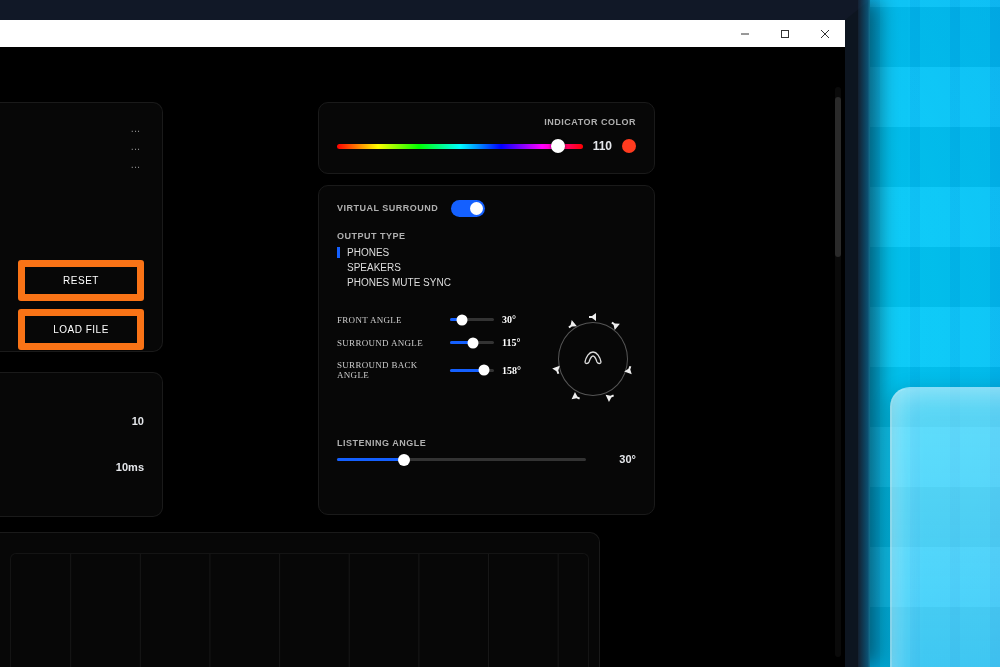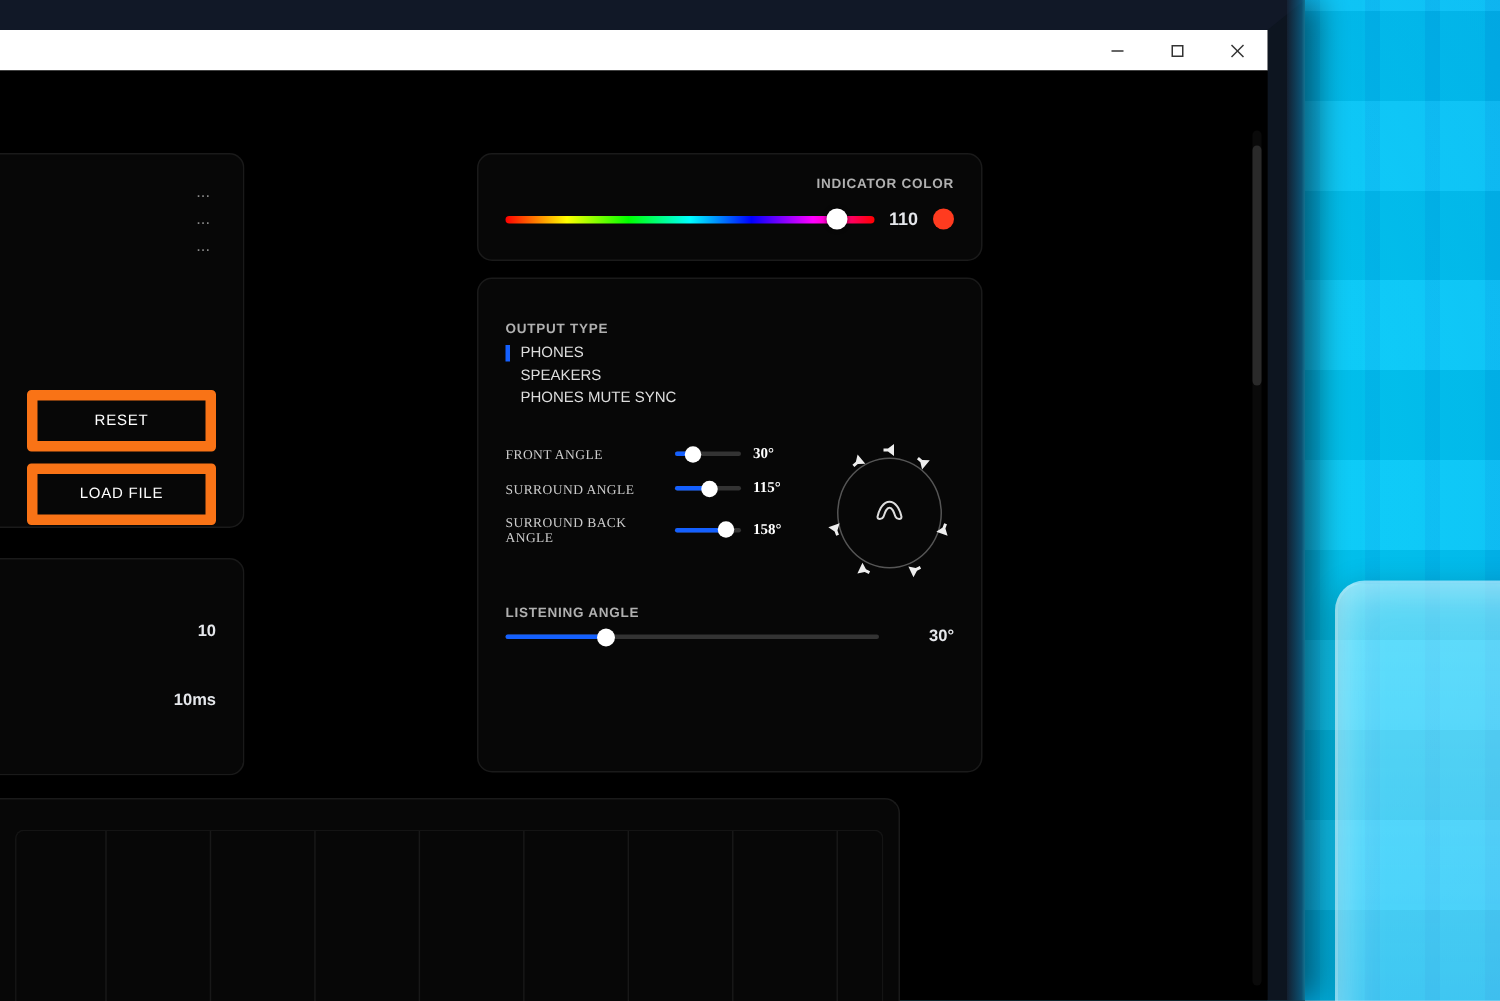--- a/index.html
+++ b/index.html
@@ -125,21 +125,21 @@
   .mini-thumb { position:absolute; top:50%; transform:translate(-50%,-50%); width:11px; height:11px; background:#fff; border-radius:50%; }
   .arow .val { width:30px; font-size:10px; font-weight:600; color:#fff; }
 
   
   .diagram { position:relative; width:90px; height:90px; }
   .ring { position:absolute; inset:8px; border:1.5px solid #555; border-radius:50%; }
   .head { position:absolute; left:50%; top:50%; transform:translate(-50%,-50%);}
   .spk { position:absolute; width:10px; height:10px; transform:translate(-50%,-50%) rotate(var(--r));}
   .spk svg { width:100%; height:100%; }
 
-  .listen-row { margin-top:16px; }
+  .listen-row { margin-top:34px; }
   .listen-track { position:relative; height:3px; background:#333; border-radius:2px; margin-top:10px; margin-right:50px;}
   .listen-fill { position:absolute; left:0; top:0; bottom:0; background:#1460ff; border-radius:2px;}
   .listen-thumb { position:absolute; top:50%; transform:translate(-50%,-50%); width:12px; height:12px; background:#fff; border-radius:50%;}
   .listen-val { position:absolute; right:-50px; top:-5px; font-size:11px; font-weight:600;}
 
   
   .panel-graph { left:0; top:485px; width:600px; height:180px; border-left:none; border-bottom:none; border-top-left-radius:0; border-bottom-left-radius:0; border-bottom-right-radius:0;}
   .graph-inner { position:absolute; left:10px; right:10px; top:20px; bottom:0; border:1px solid #141414; border-bottom:none; border-radius:6px 6px 0 0; overflow:hidden;}
   .graph-inner svg { width:100%; height:100%; }
   .gridline { stroke:#181818; stroke-width:1; }
@@ -204,20 +204,24 @@
       <div class="hue-row">
         <div class="hue-track">
           <div class="hue-thumb" style="left:90%"></div>
         </div>
         <span style="font-weight:600;font-size:12px">110</span>
         <span class="swatch" style="background:#ff3b1f"></span>
       </div>
     </div>
 
     <div class="panel panel-surround">
+      <div>
+        <span class="label">VIRTUAL SURROUND</span>
+        <span class="toggle"></span>
+      </div>
 
       <div class="subsection">
         <div class="label">OUTPUT TYPE</div>
         <div class="opt-list">
           <div class="opt selected">PHONES</div>
           <div class="opt">SPEAKERS</div>
           <div class="opt">PHONES MUTE SYNC</div>
         </div>
       </div>
 

